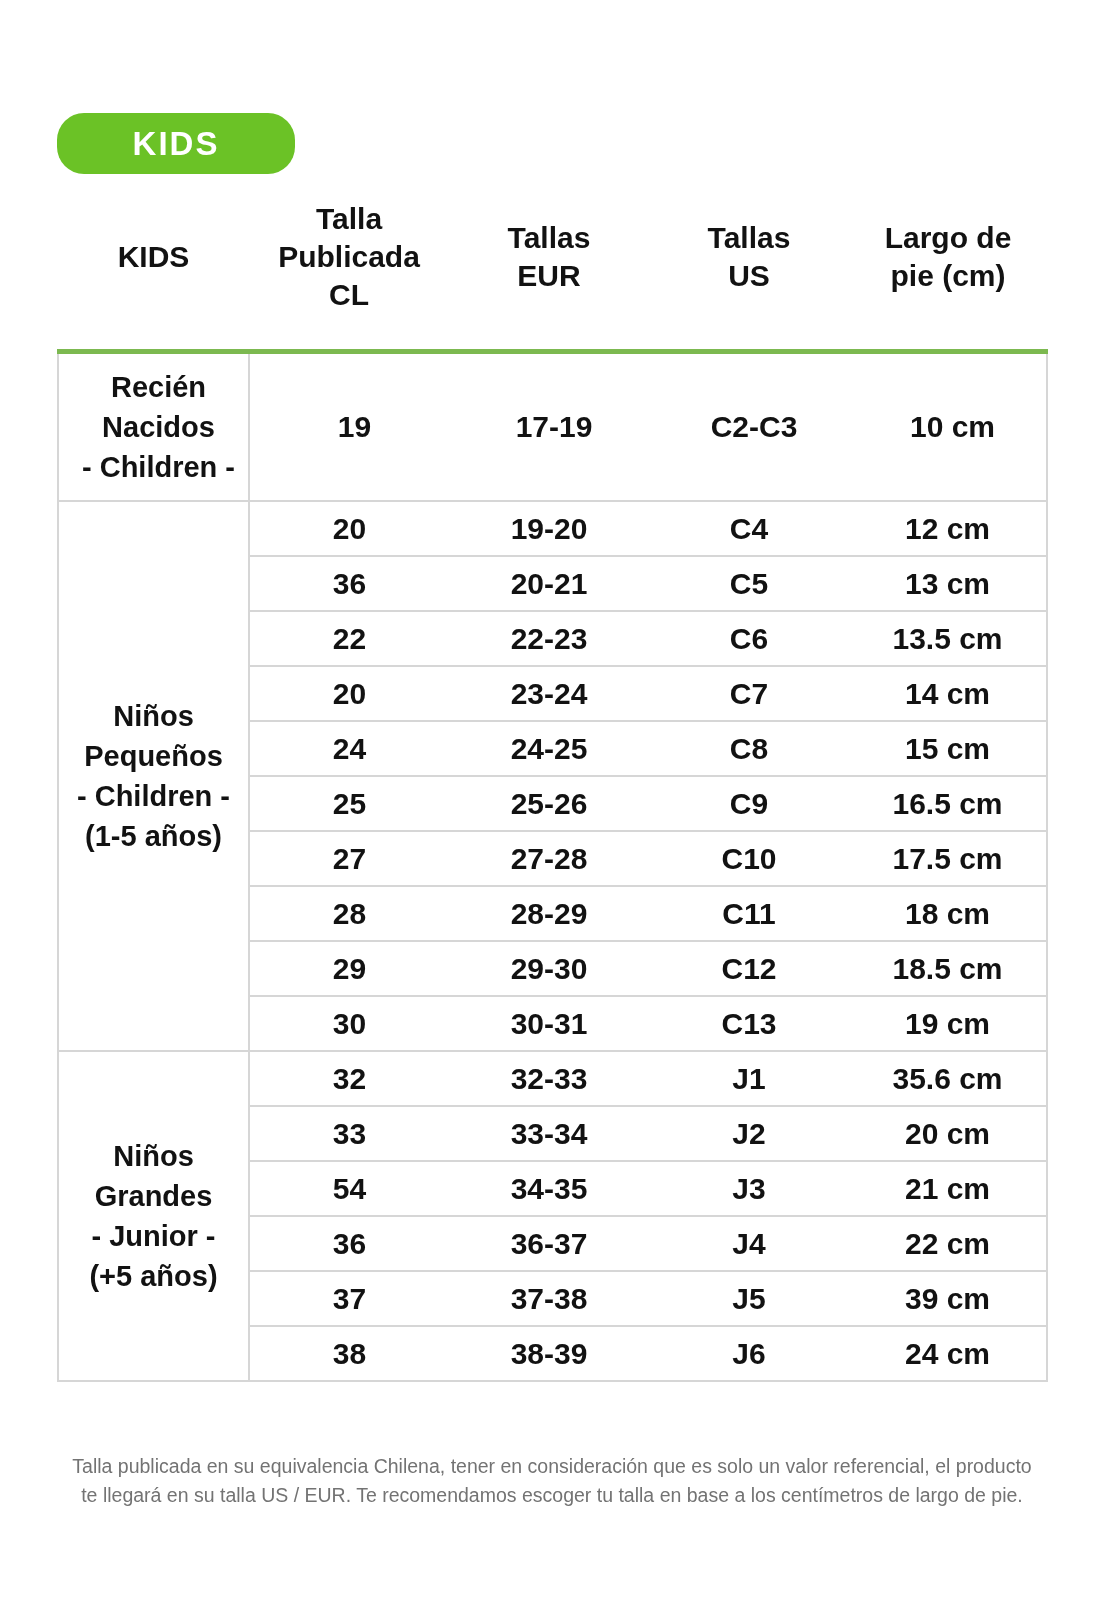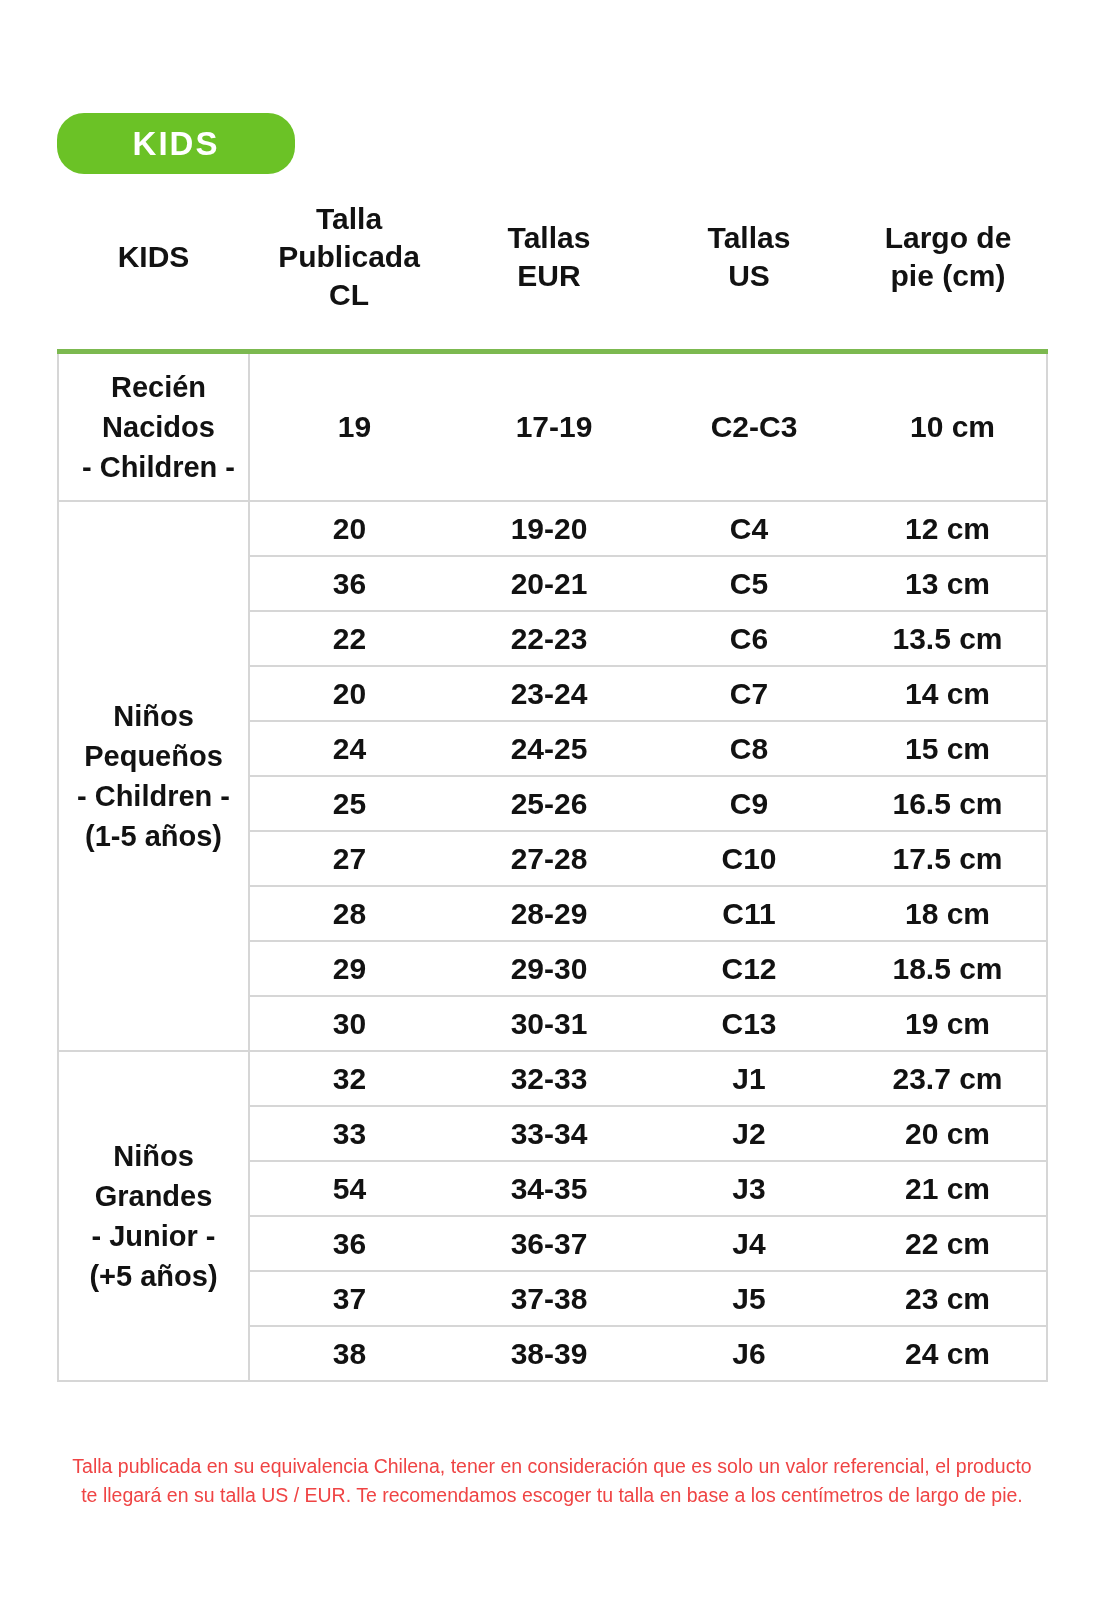--- a/index.html
+++ b/index.html
@@ -58,21 +58,21 @@
     white-space:pre-line;
   }
   tbody tr td:last-child{border-right:2px solid var(--border);}
   table.size-table{border-bottom:2px solid var(--border);}
 
   .footnote{
     position:absolute;left:52px;top:1432px;width:1000px;
     text-align:center;
     font-size:19.5px;font-weight:400;line-height:29px;
     white-space:pre-line;
-    color:#ef4444;
+    color:#737373;
   }
 </style>
 </head>
 <body>
 
 <div class="page">
 
   <div class="badge">
     <span>KIDS</span>
   </div>
@@ -177,21 +177,21 @@
       </tr>
 
       <tr>
         <td class="c-label" rowspan="6">Niños
 Grandes
 - Junior -
 (+5 años)</td>
         <td class="c-data">32</td>
         <td class="c-data">32-33</td>
         <td class="c-data">J1</td>
-        <td class="c-data">23.7 cm</td>
+        <td class="c-data">35.6 cm</td>
       </tr>
       <tr>
         <td class="c-data">33</td>
         <td class="c-data">33-34</td>
         <td class="c-data">J2</td>
         <td class="c-data">20 cm</td>
       </tr>
       <tr>
         <td class="c-data">54</td>
         <td class="c-data">34-35</td>
@@ -201,21 +201,21 @@
       <tr>
         <td class="c-data">36</td>
         <td class="c-data">36-37</td>
         <td class="c-data">J4</td>
         <td class="c-data">22 cm</td>
       </tr>
       <tr>
         <td class="c-data">37</td>
         <td class="c-data">37-38</td>
         <td class="c-data">J5</td>
-        <td class="c-data">23 cm</td>
+        <td class="c-data">39 cm</td>
       </tr>
       <tr>
         <td class="c-data">38</td>
         <td class="c-data">38-39</td>
         <td class="c-data">J6</td>
         <td class="c-data">24 cm</td>
       </tr>
     </tbody>
   </table>
 

